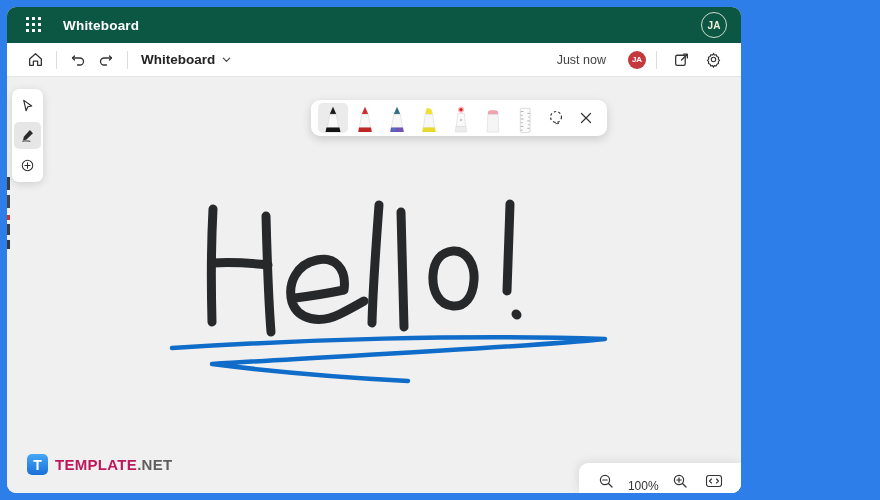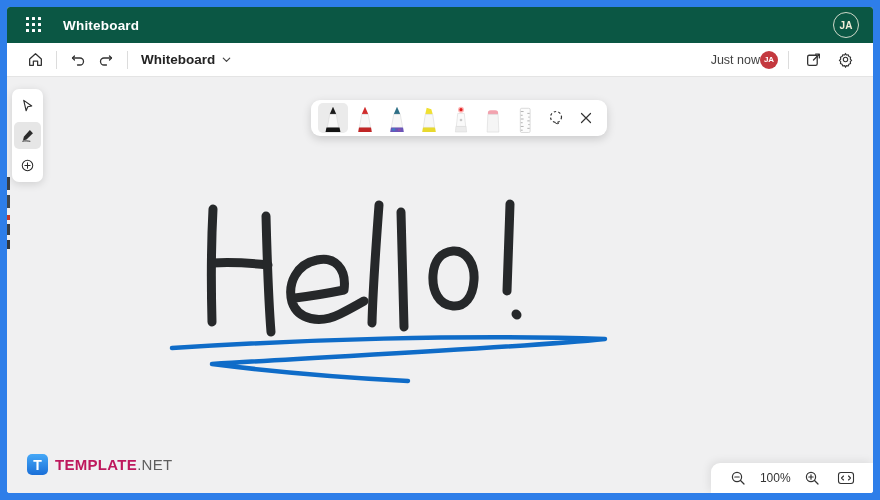--- a/index.html
+++ b/index.html
@@ -4,22 +4,22 @@
 <style>
   * { margin:0; padding:0; box-sizing:border-box; }
   html,body { width:880px; height:500px; }
   body {
     font-family:"Liberation Sans", sans-serif;
     background:#2e7ee9;
     position:relative;
     overflow:hidden;
   }
   .window {
-    position:absolute; left:7px; top:7px; width:866px; height:486px;
-    background:#ffffff; border-radius:3px; overflow:hidden;
+    position:absolute; left:7px; top:7px; width:734px; height:486px;
+    background:#ffffff; border-radius:9px; overflow:hidden;
     display:flex; flex-direction:column;
   }
   
   .app-header {
     height:36px; background:#0b5744; display:flex; align-items:center;
     padding:0 14px; flex:0 0 auto;
   }
   .waffle { width:26px; height:26px; display:flex; align-items:center; justify-content:center; cursor:pointer; }
   .waffle-grid { display:grid; grid-template-columns:repeat(3,4px); grid-template-rows:repeat(3,4px); gap:2px; }
   .waffle-grid span { width:3px; height:3px; background:#ffffff; border-radius:0.5px; }
@@ -33,21 +33,21 @@
   
   .menubar {
     height:34px; background:#ffffff; border-bottom:1px solid #e4e4e4;
     display:flex; align-items:center; padding:0 14px; flex:0 0 auto;
   }
   .mb-btn { width:28px; height:26px; display:flex; align-items:center; justify-content:center; border-radius:4px; cursor:pointer; color:#333; }
   .mb-divider { width:1px; height:18px; background:#dcdcdc; margin:0 7px; }
   .board-title-wrap { display:flex; align-items:center; gap:6px; margin-left:6px; cursor:pointer; }
   .board-title { font-size:13.5px; font-weight:bold; color:#242424; }
   .mb-spacer { flex:1; }
-  .saved-status { font-size:12.5px; color:#424242; margin-right:0; }
+  .saved-status { font-size:12.5px; color:#424242; margin-right:22px; }
   .saved-badge {
     width:18px; height:18px; border-radius:50%; background:#c4383e; color:#fff;
     font-size:8px; font-weight:bold; display:flex; align-items:center; justify-content:center;
   }
   
   .canvas {
     position:relative; flex:1; background:#f0f0f1; overflow:hidden;
   }
   .ink-svg { position:absolute; left:0; top:0; }
   
@@ -81,26 +81,26 @@
     position:absolute; left:20px; bottom:18px; display:flex; align-items:center; gap:7px;
   }
   .brand-logo {
     width:21px; height:21px; border-radius:5px;
     background:linear-gradient(180deg,#45a8f7 0%,#1a6fd8 100%);
     color:#fff; font-weight:bold; font-size:14px;
     display:flex; align-items:center; justify-content:center;
   }
   .brand-text { font-size:15px; letter-spacing:0.3px; }
   .brand-bold { font-weight:bold; color:#be185d; }
-  .brand-light { font-weight:normal; color:#5f5f5f; }
+  .brand-light { font-weight:bold; color:#5f5f5f; }
   
   .zoom-panel {
     position:absolute; right:0; bottom:0; width:162px; height:30px;
     background:#ffffff; border-radius:9px 0 0 0; box-shadow:-2px -2px 8px rgba(0,0,0,0.08);
-    display:flex; align-items:center; justify-content:space-evenly; padding:0 6px;margin-left:12px;
+    display:flex; align-items:flex-end; justify-content:space-evenly; padding:0 6px;margin-left:12px;
   }
   .zoom-btn { width:24px; height:24px; display:flex; align-items:center; justify-content:center; cursor:pointer; color:#333; }
   .zoom-level { font-size:12px; color:#333; cursor:pointer; }
 </style>
 </head>
 <body>
 
 <div class="window">
 
   <div class="app-header">

